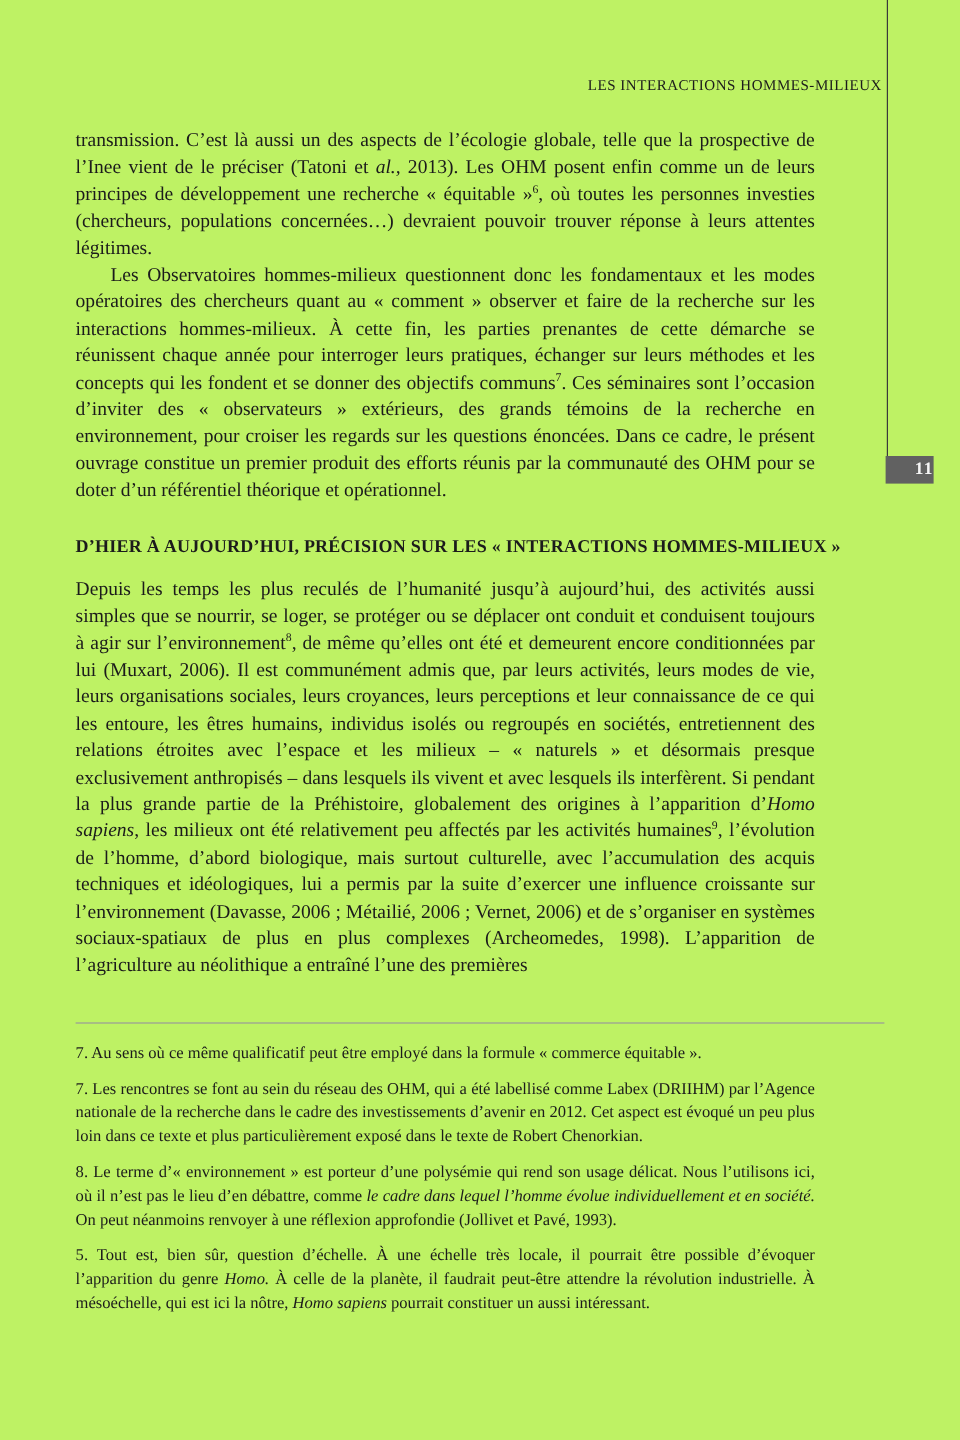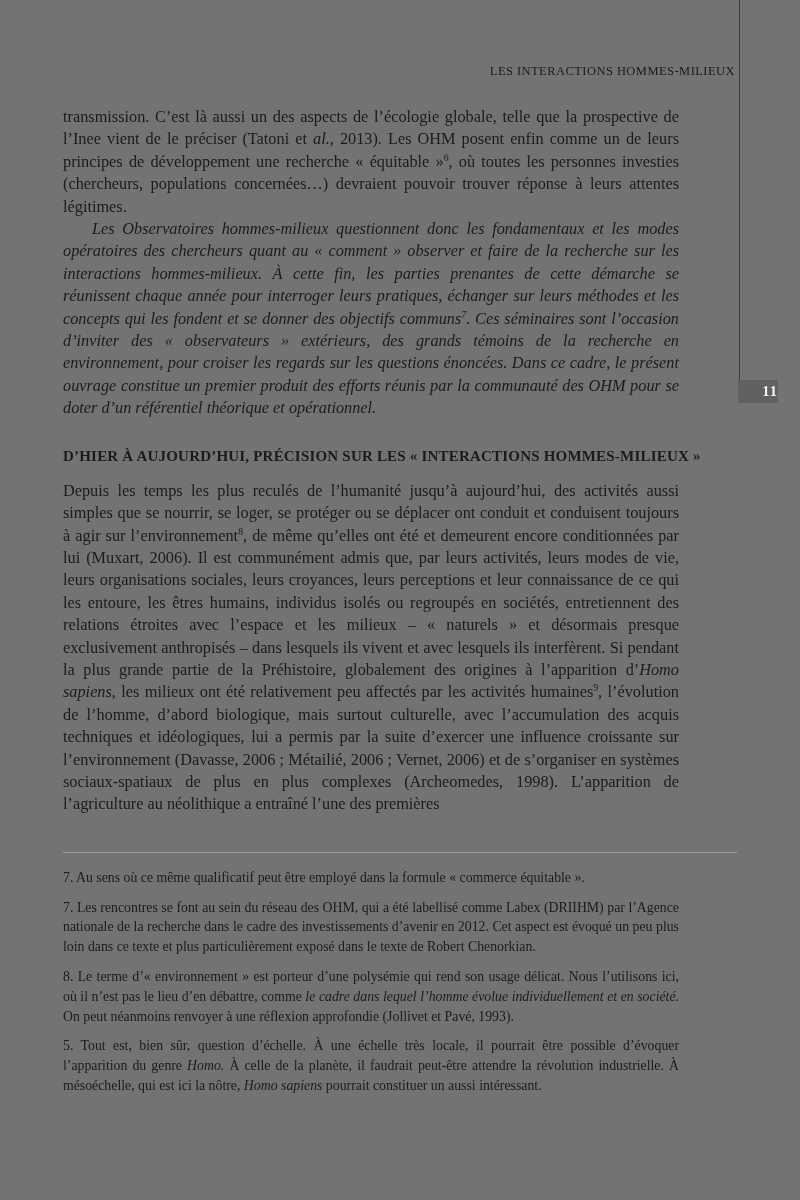--- a/index.html
+++ b/index.html
@@ -1,20 +1,20 @@
 <!DOCTYPE html>
 <html lang="fr"><head>
 <meta charset="utf-8">
 <style>
   html, body { margin: 0; padding: 0; background: #ffffff; }
   .page {
     position: relative;
     width: 800px;
     height: 1200px;
-    background: #737373;
+    background: #bef264;
     font-family: "Liberation Serif", "DejaVu Serif", serif;
     color: #1b1b1b;
     overflow: hidden;
   }
   .vrule {
     position: absolute;
     left: 739px; top: 0;
     width: 1px; height: 380px;
     background: #3a3a3a;
   }
@@ -42,21 +42,21 @@
     left: 63px; top: 0;
     width: 616px;
   }
   p.body-par {
     margin: 0;
     font-size: 16.3px;
     line-height: 22.4px;
     text-align: justify;
   }
   p.first { margin-top: 106px; }
-  p.indent { text-indent: 29px; font-style: italic; }
+  p.indent { text-indent: 29px; }
   h2.section-heading {
     margin: 26px 0 14px 0;
     font-size: 15px;
     line-height: 20px;
     font-weight: bold;
     letter-spacing: 0.2px;
     white-space: nowrap;
   }
   .footnote-sep {
     margin-top: 36px;

